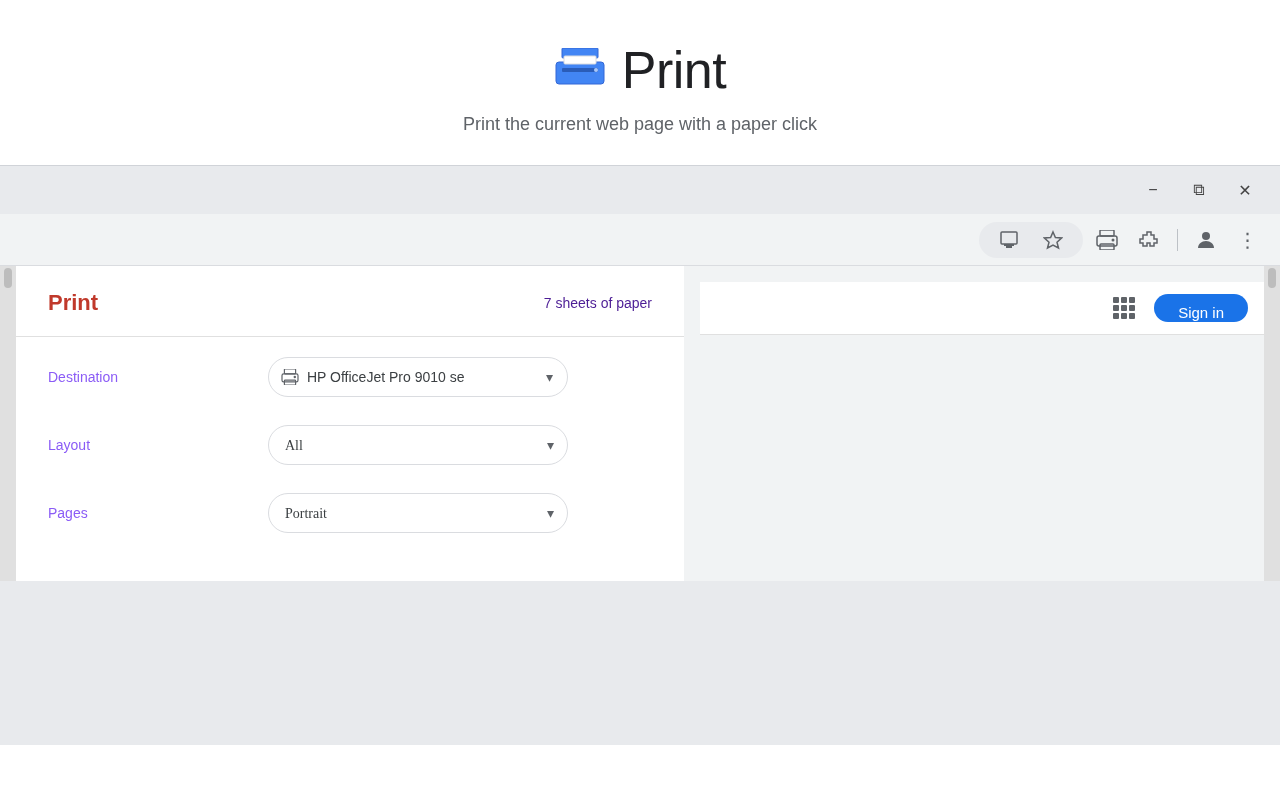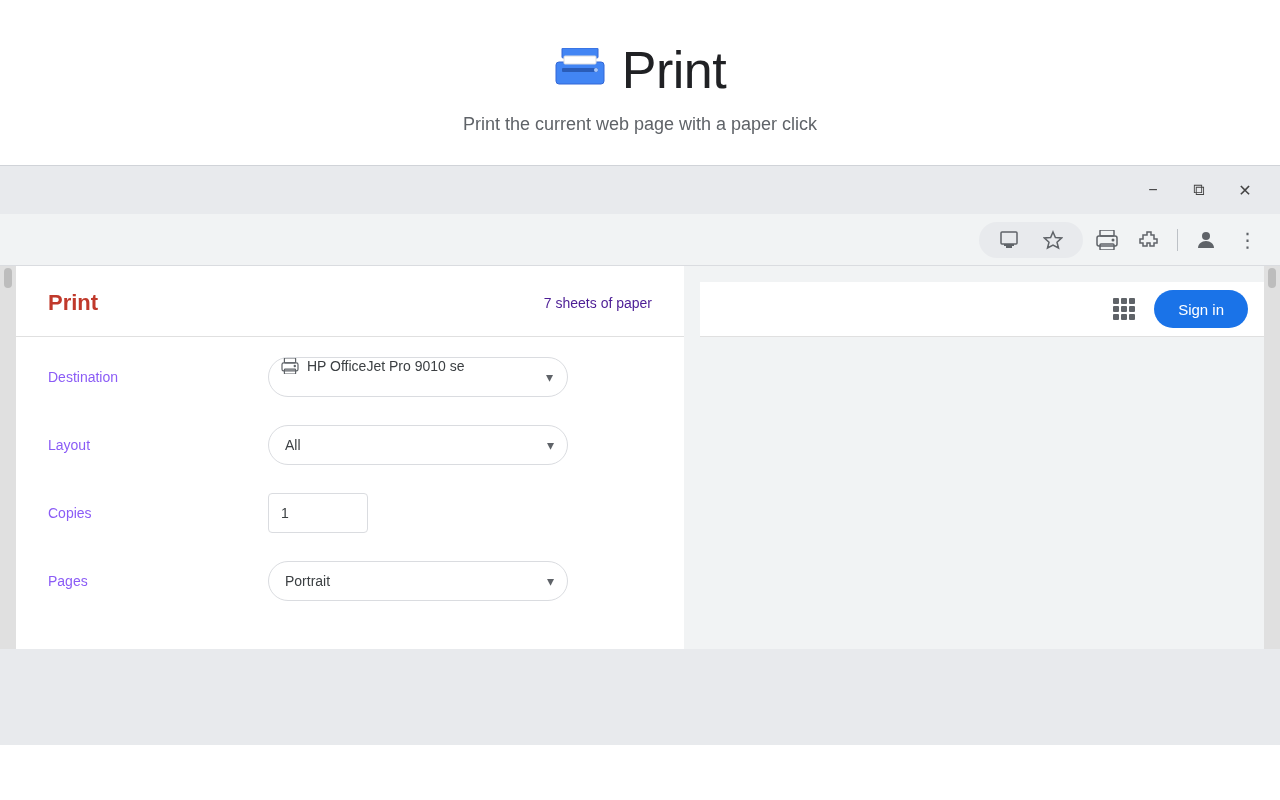--- a/index.html
+++ b/index.html
@@ -229,38 +229,39 @@
       width: 100%;
       height: 40px;
       border: 1px solid #dadce0;
       border-radius: 20px;
       padding: 0 36px 0 16px;
       font-size: 14px;
       color: #3c4043;
       background: #ffffff;
       cursor: pointer;
       appearance: none;
+      font-family: Liberation Serif, serif;
       -webkit-appearance: none;
     }
 
     .select-wrapper .chevron {
       position: absolute;
       right: 14px;
       top: 50%;
       transform: translateY(-50%);
       pointer-events: none;
       color: #5f6368;
       font-size: 14px;
     }
 
     
     .destination-select-wrapper {
       position: relative;
       display: inline-flex;
-      align-items: flex-start;
+      align-items: center;
       width: 300px;
       height: 40px;
       border: 1px solid #dadce0;
       border-radius: 20px;
       background: #ffffff;
       padding: 0 36px 0 12px;
       cursor: pointer;
       gap: 8px;
     }
 
@@ -350,21 +351,21 @@
 
     .sign-in-btn {
       background: #1a73e8;
       color: #ffffff;
       border: none;
       border-radius: 20px;
       padding: 10px 24px;
       font-size: 15px;
       font-weight: 500;
       cursor: pointer;
-      height: 38px;
+      height: 28px;
     }
 
     
     .right-scroll {
       width: 16px;
       background: #e0e0e0;
       position: absolute;
       right: 0;
       top: 0;
       bottom: 0;
@@ -495,26 +496,20 @@
             <div class="select-wrapper">
               <select>
                 <option>All</option>
                 <option>Custom</option>
               </select>
               <span class="chevron">▾</span>
             </div>
           </div>
         </div>
 
-        <div class="form-row">
-          <span class="form-label">Copies</span>
-          <div class="form-control">
-            <input type="number" class="copies-input" value="1" min="1" style="">
-          </div>
-        </div>
 
         <div class="form-row">
           <span class="form-label">Pages</span>
           <div class="form-control">
             <div class="select-wrapper">
               <select>
                 <option>Portrait</option>
                 <option>Landscape</option>
               </select>
               <span class="chevron">▾</span>

